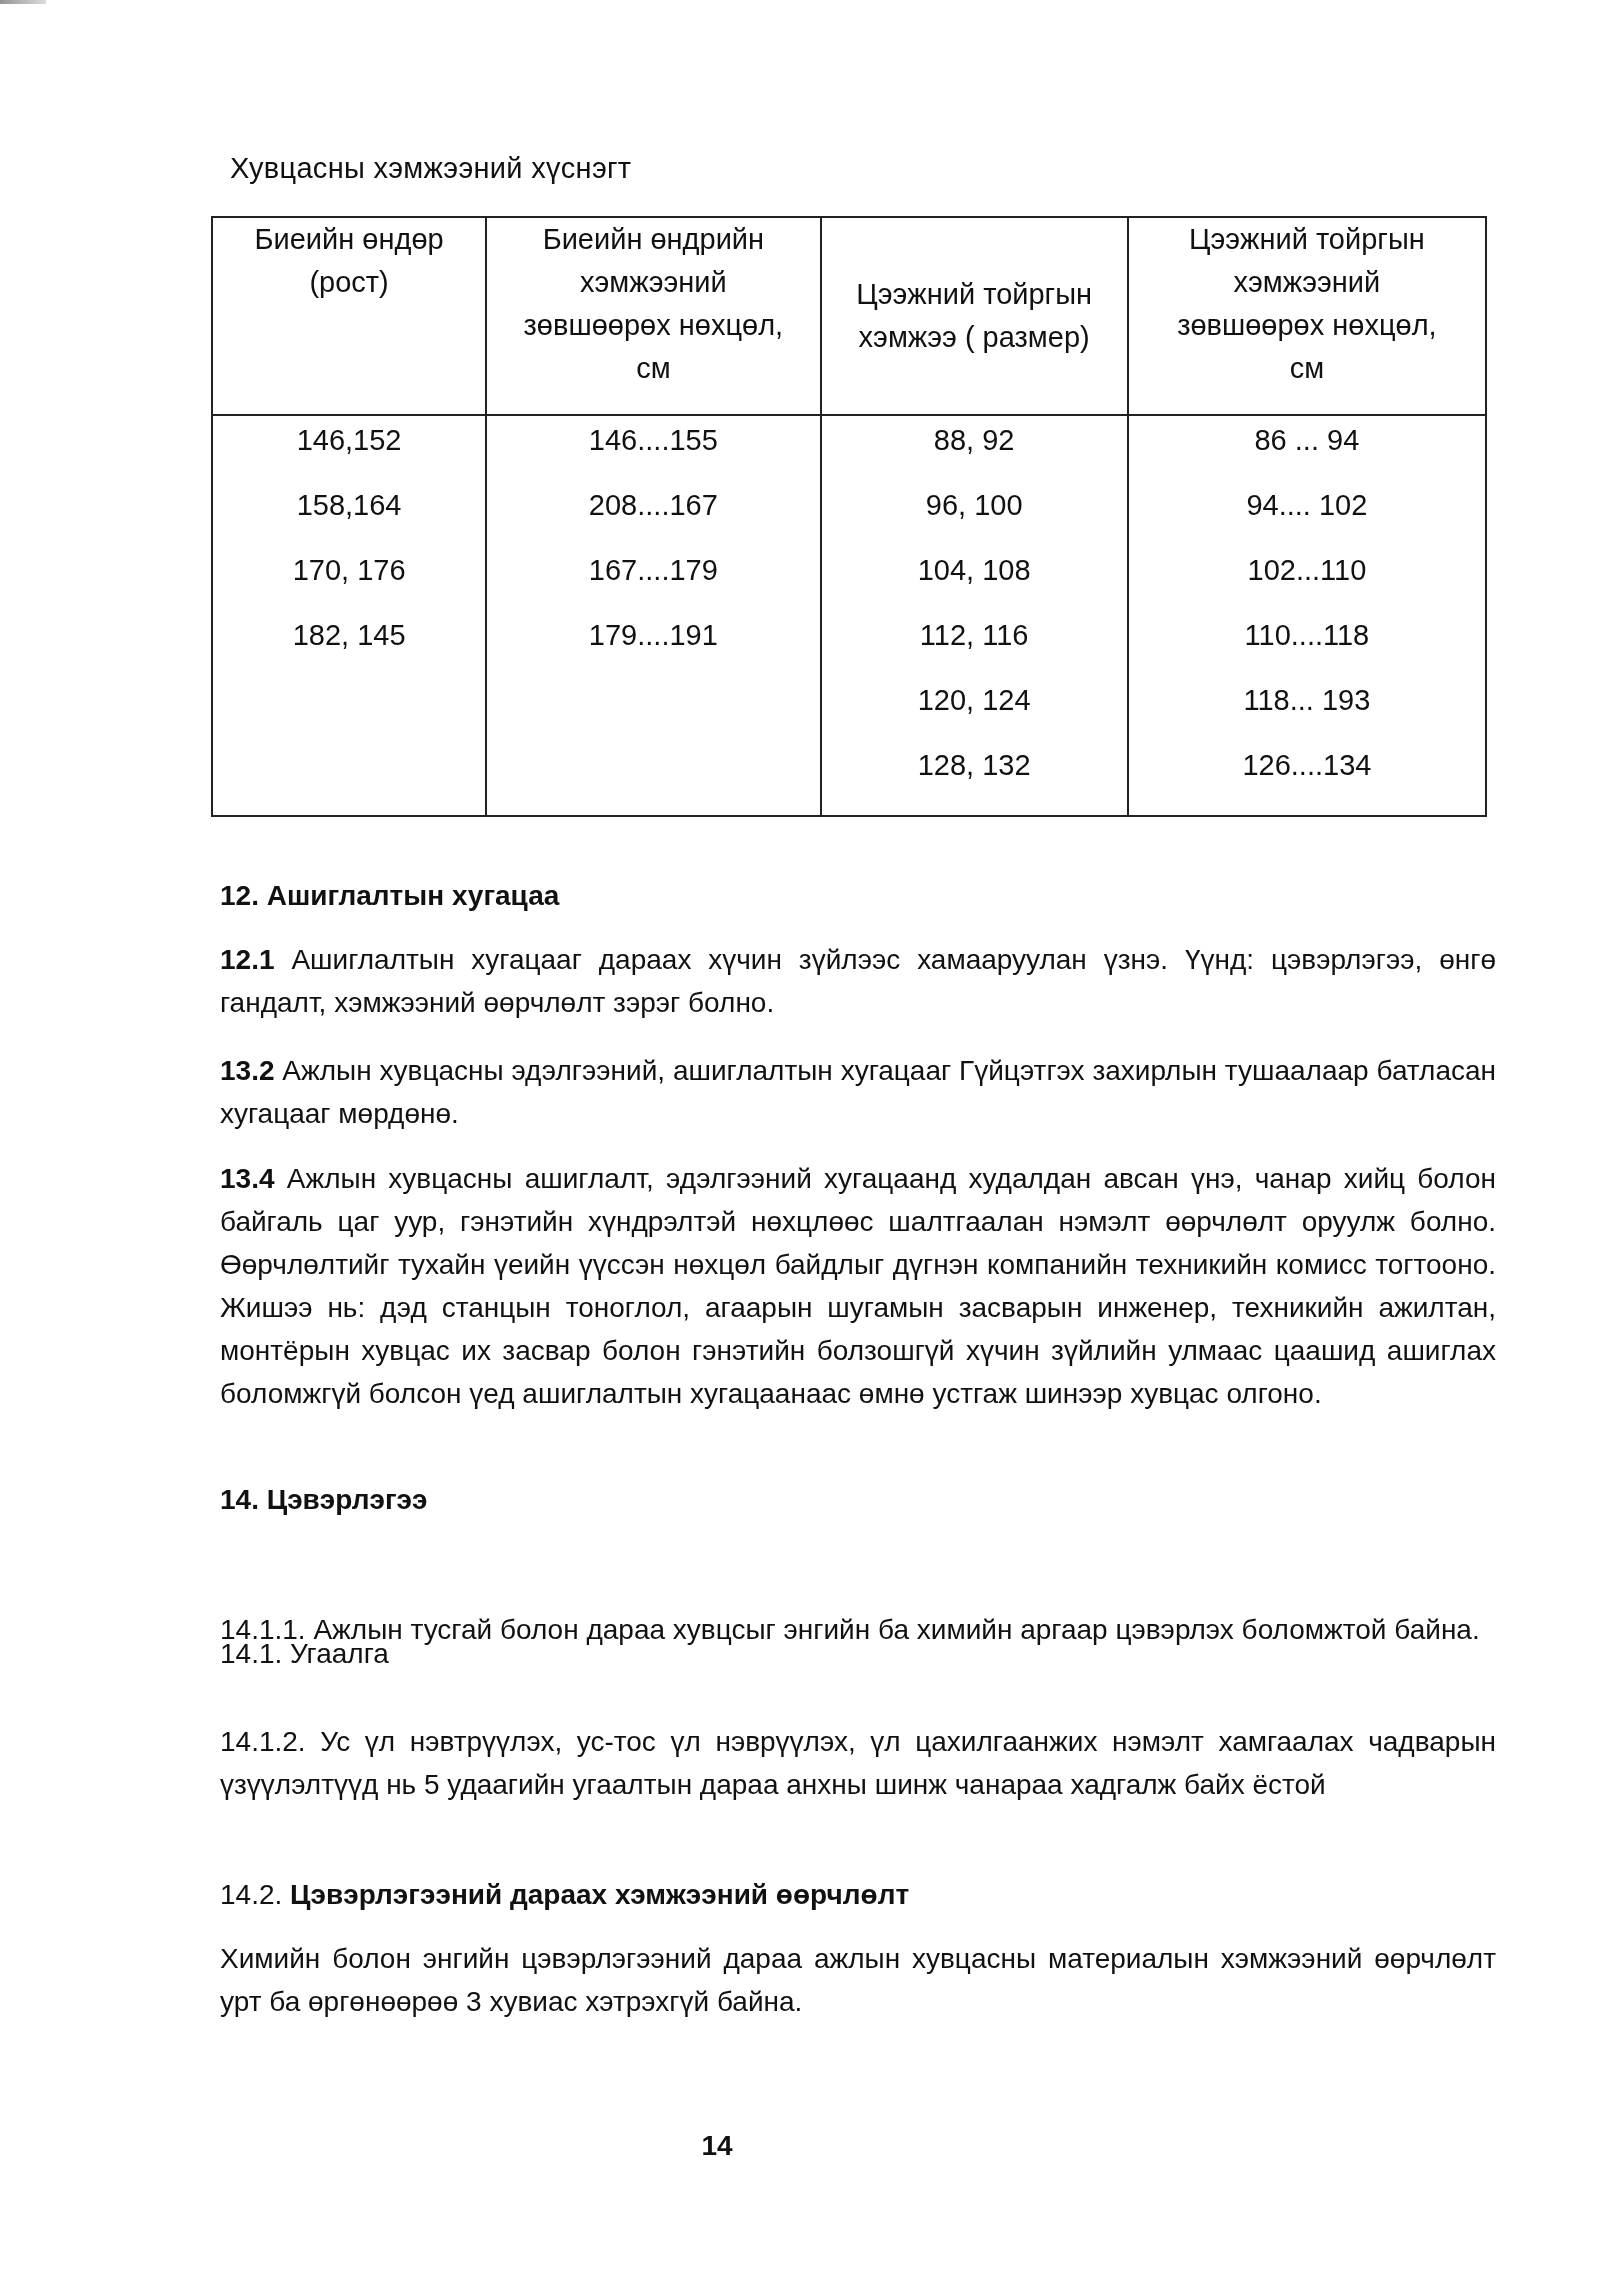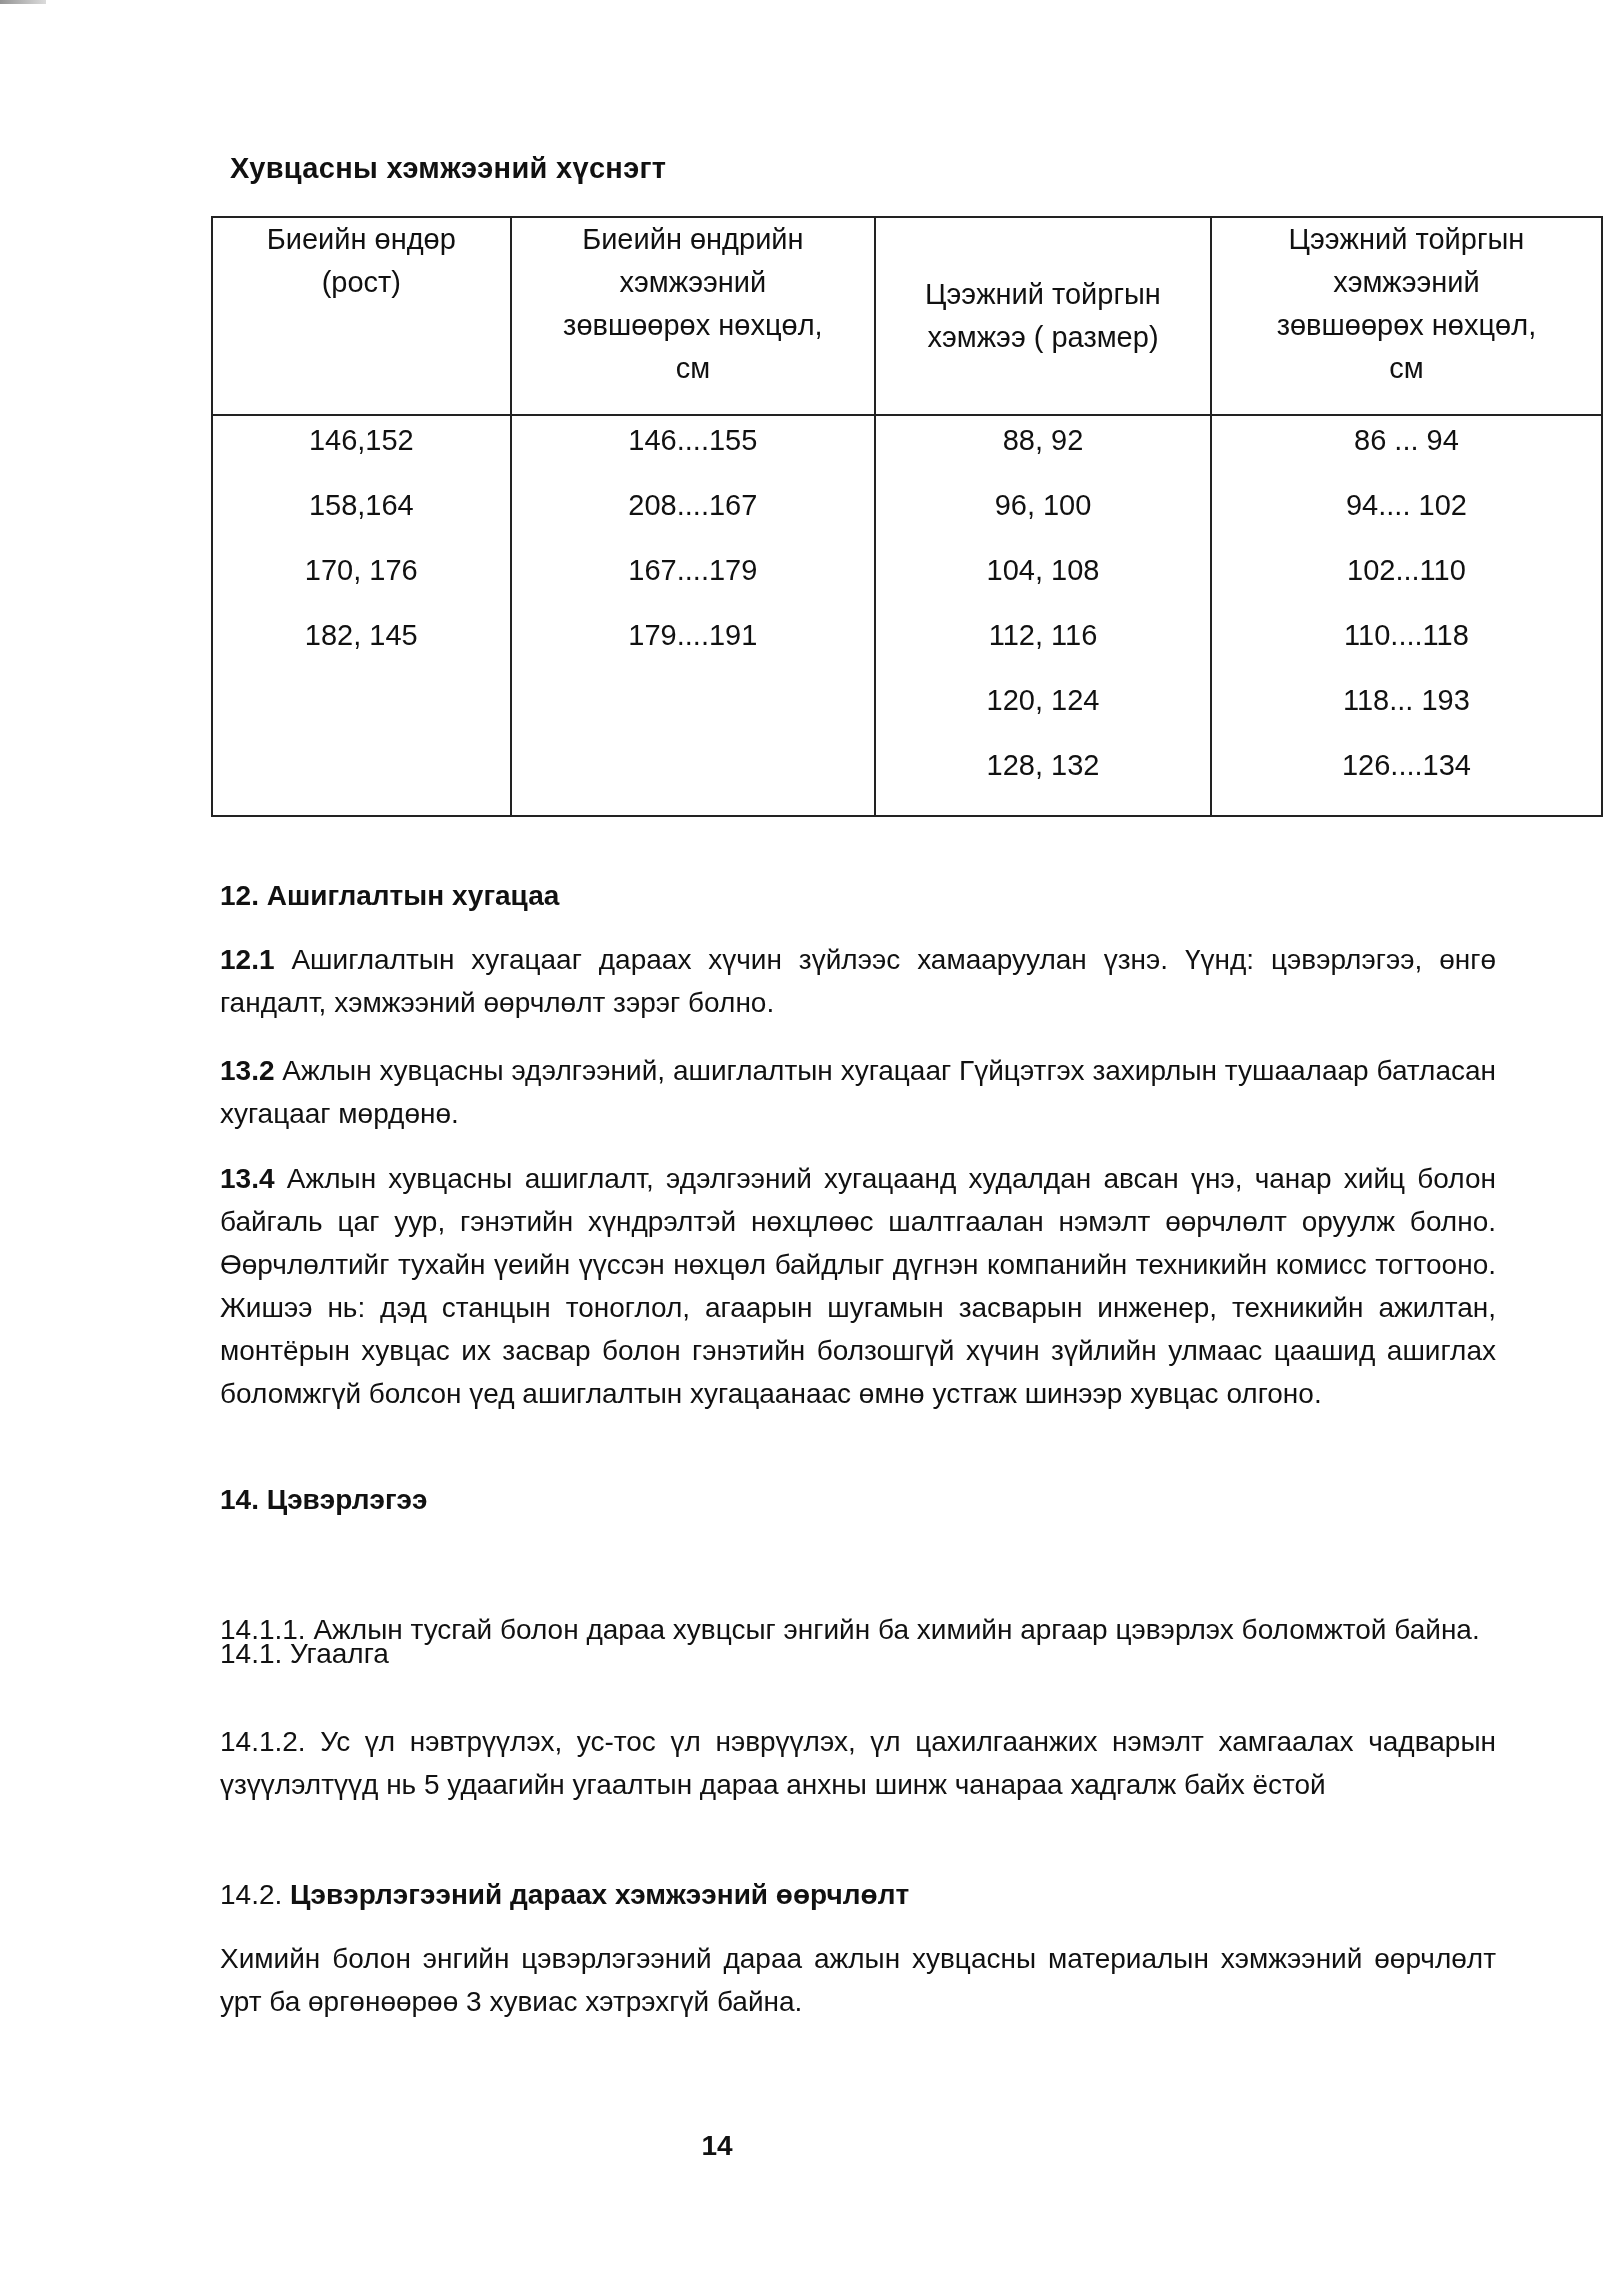--- a/index.html
+++ b/index.html
@@ -6,25 +6,25 @@
   body {
     width: 1622px; height: 2295px; position: relative; overflow: hidden;
     font-family: "Liberation Sans", sans-serif; color: #111111;
   }
   .scan-mark {
     position: absolute; left: 0; top: 0; width: 46px; height: 3.9px;
     background: linear-gradient(to right, #666, #ccc); opacity: .7;
   }
   .table-title {
     position: absolute; left: 230px; top: 152px;
-    font-size: 29px; font-weight: bold; letter-spacing: 0.3px;
+    font-size: 29px; font-weight: normal; letter-spacing: 0.3px;
   }
   table.size-table {
     position: absolute; left: 211px; top: 216px;
-    width: 1392px; border-collapse: collapse;
+    width: 1276px; border-collapse: collapse;
     font-size: 29px;
   }
   table.size-table th, table.size-table td {
     border-left: 2px solid #222; border-right: 2px solid #222;
     text-align: center; vertical-align: top; font-weight: normal;
   }
   table.size-table th {
     height: 196px; line-height: 43px; padding: 0 6.5px;
     border-top: 2.6px solid #222; border-bottom: 2.6px solid #222;
   }

